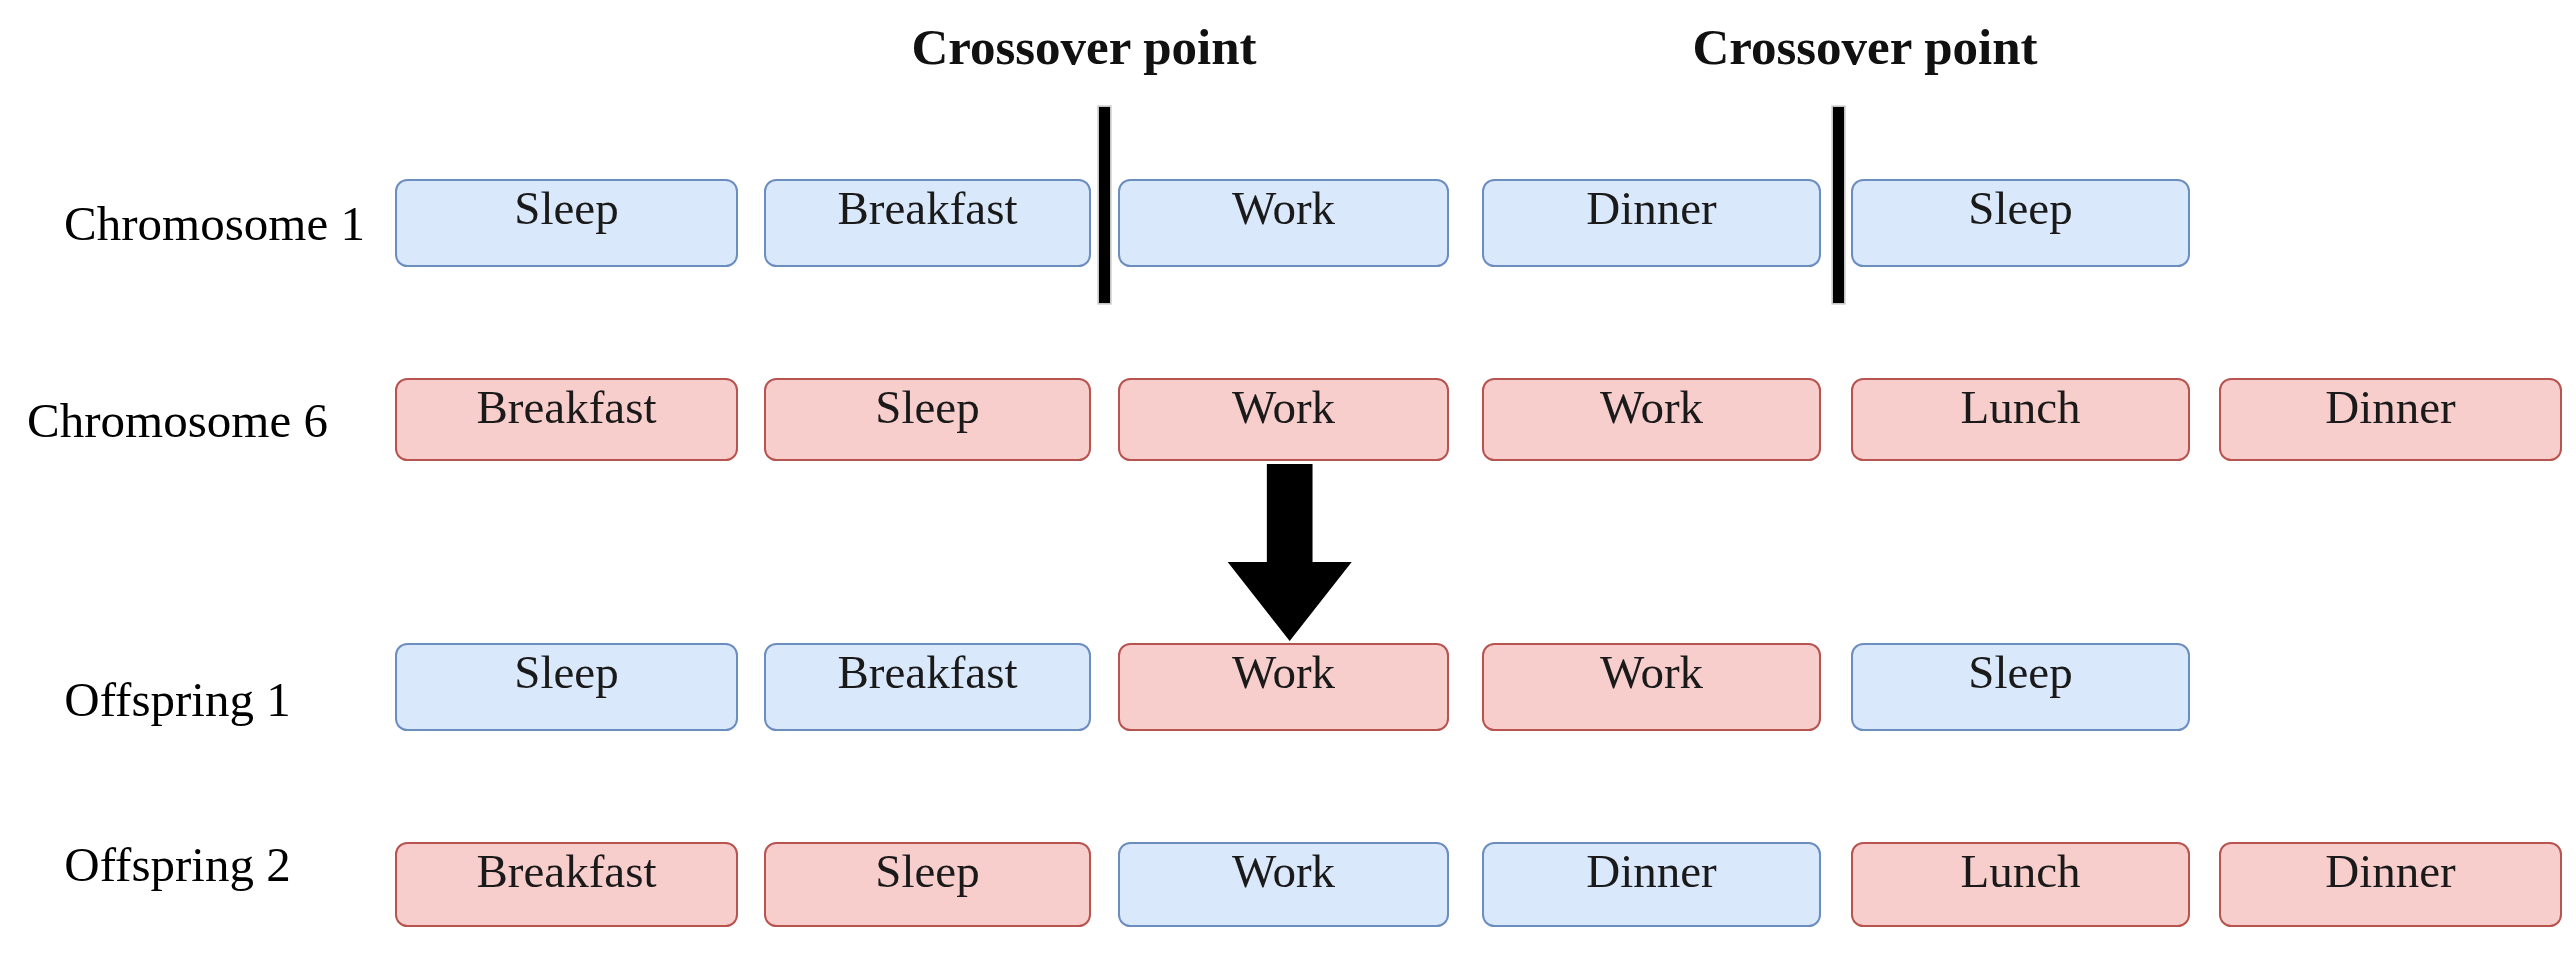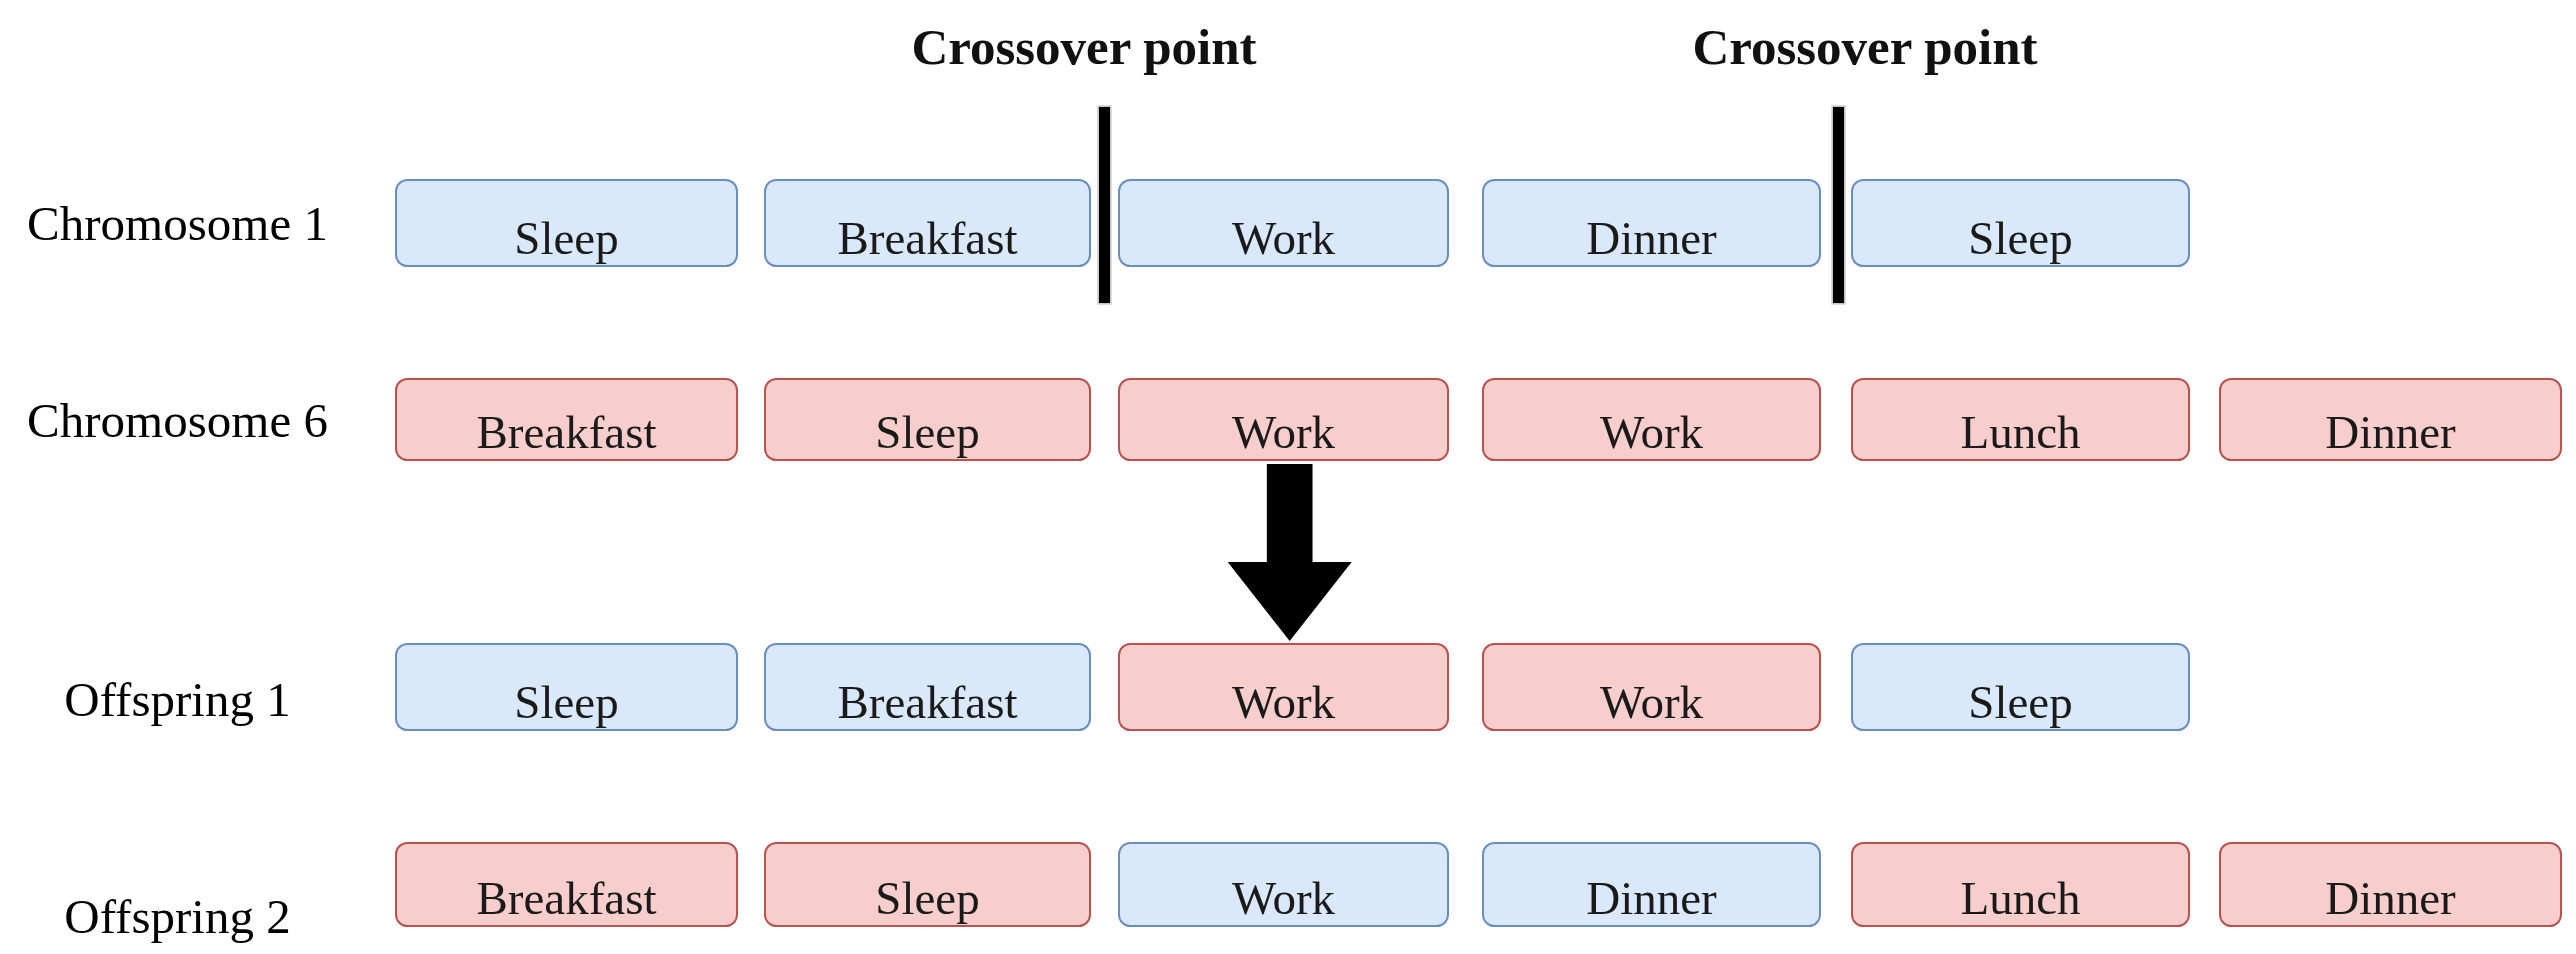--- a/index.html
+++ b/index.html
@@ -45,21 +45,21 @@
     font-size: 49px;
     color: #000000;
     white-space: nowrap;
   }
   .gene-box {
     position: absolute;
     box-sizing: border-box;
     border-radius: 12.3px;
     border: 2.5px solid;
     display: flex;
-    align-items: flex-end;
+    align-items: flex-start;
     justify-content: center;
     font-size: 47px;
     color: #1a1a1a;
     white-space: nowrap;
   }
   .gene-blue {
     background: #dae8fc;
     border-color: #6c8ebf;
   }
   .gene-red {
@@ -85,21 +85,21 @@
 
   <div class="crossover-bar" id="crossover-bar-1"></div>
 
   <div class="crossover-bar" id="crossover-bar-2"></div>
 
   <svg id="result-arrow" viewBox="0 0 180 228">
     <polygon points="61,5 117,5 117,125 165,125 89,222 13,125 61,125" fill="#000000"></polygon>
   </svg>
 
   <div id="rows">
-      <div class="row-label" style="top: 223px;">Chromosome 1</div>
+      <div class="row-label" style="top: 223px; padding-left: 37px;">Chromosome 1</div>
       <div class="gene-box gene-blue" style="left: 395px; top: 179px; width: 343px; height: 88px;">
         <span>Sleep</span>
       </div>
       <div class="gene-box gene-blue" style="left: 764px; top: 179px; width: 327px; height: 88px;">
         <span>Breakfast</span>
       </div>
       <div class="gene-box gene-blue" style="left: 1118px; top: 179px; width: 331px; height: 88px;">
         <span>Work</span>
       </div>
       <div class="gene-box gene-blue" style="left: 1482px; top: 179px; width: 339px; height: 88px;">
@@ -136,21 +136,21 @@
       </div>
       <div class="gene-box gene-red" style="left: 1118px; top: 643px; width: 331px; height: 88px;">
         <span>Work</span>
       </div>
       <div class="gene-box gene-red" style="left: 1482px; top: 643px; width: 339px; height: 88px;">
         <span>Work</span>
       </div>
       <div class="gene-box gene-blue" style="left: 1851px; top: 643px; width: 339px; height: 88px;">
         <span>Sleep</span>
       </div>
-      <div class="row-label" style="top: 916px; text-align: center;">Offspring 2</div>
+      <div class="row-label" style="top: 864px; text-align: center;">Offspring 2</div>
       <div class="gene-box gene-red" style="left: 395px; top: 842px; width: 343px; height: 85px;">
         <span>Breakfast</span>
       </div>
       <div class="gene-box gene-red" style="left: 764px; top: 842px; width: 327px; height: 85px;">
         <span>Sleep</span>
       </div>
       <div class="gene-box gene-blue" style="left: 1118px; top: 842px; width: 331px; height: 85px;">
         <span>Work</span>
       </div>
       <div class="gene-box gene-blue" style="left: 1482px; top: 842px; width: 339px; height: 85px;">

